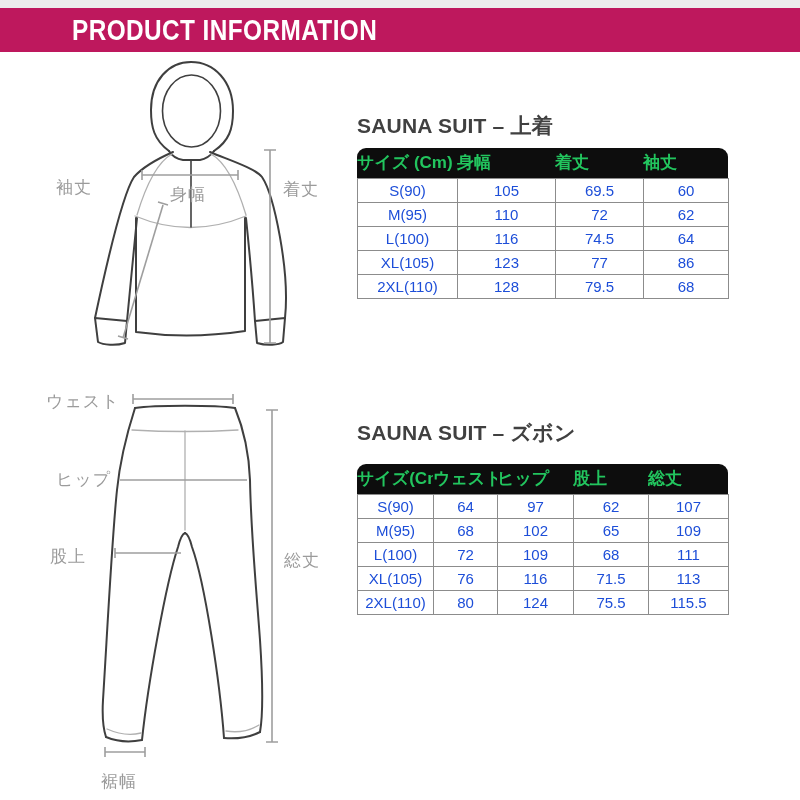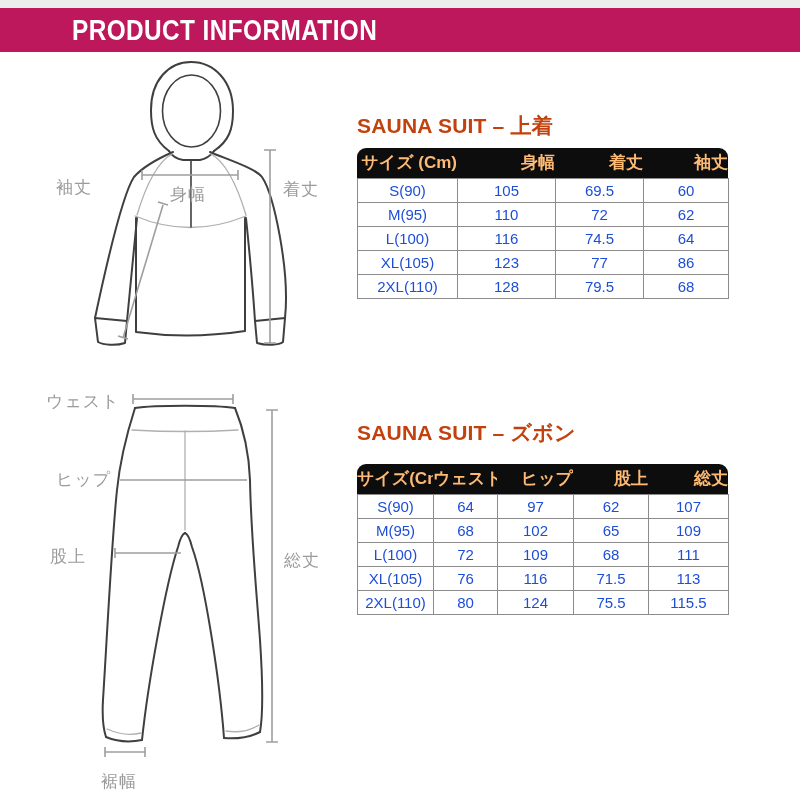--- a/index.html
+++ b/index.html
@@ -16,35 +16,35 @@
     position:absolute;left:72px;top:0;height:44px;line-height:44px;
     color:#ffffff;font-size:29px;font-weight:600;letter-spacing:.5px;
     transform:scaleX(.84);transform-origin:left center;white-space:nowrap;
   }
   svg{position:absolute;}
   .diagram-label{
     position:absolute;color:#9b9b9b;font-size:17px;font-weight:500;
     white-space:nowrap;letter-spacing:1px;
   }
   .table-title{
-    position:absolute;font-size:21px;font-weight:bold;color:#c2410c;
+    position:absolute;font-size:21px;font-weight:bold;color:#404040;
     letter-spacing:.2px;white-space:nowrap;
   }
   .title1{left:357px;top:112px;}
   .title2{left:357px;top:419px;}
   .tblwrap{position:absolute;width:371px;}
   .tbl1{left:357px;top:148px;}
   .tbl2{left:357px;top:464px;}
   .hdr{
     display:grid;background:#0d0d0d;border-radius:9px 9px 0 0;height:30px;
   }
   .tbl1 .hdr{grid-template-columns:100px 98px 88px 85px;}
   .tbl2 .hdr{grid-template-columns:76px 64px 76px 75px 80px;}
   .hcell{
-    color:#fdba74;font-size:17px;font-weight:bold;text-align:right;
+    color:#22c55e;font-size:17px;font-weight:bold;text-align:left;
     line-height:30px;white-space:nowrap;overflow:hidden;
   }
   .tblwrap table{
     border-collapse:collapse;table-layout:fixed;width:371px;
   }
   .tblwrap td{
     border:1px solid #8c8c8c;height:23px;text-align:center;
     font-size:15px;color:#1d4ed8;padding:0;white-space:nowrap;
   }
   .stroke-dark{stroke:#3f3f3f;stroke-width:2;fill:none;stroke-linecap:round;stroke-linejoin:round;}

